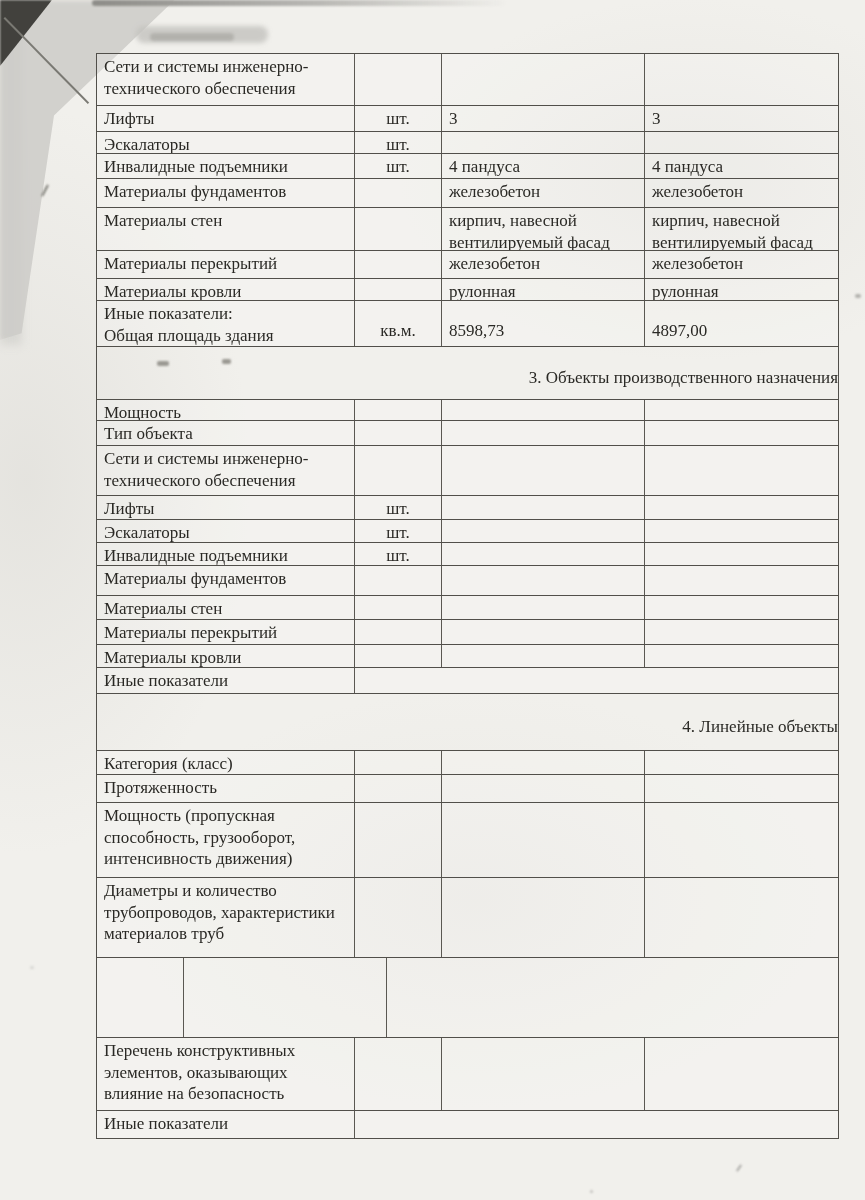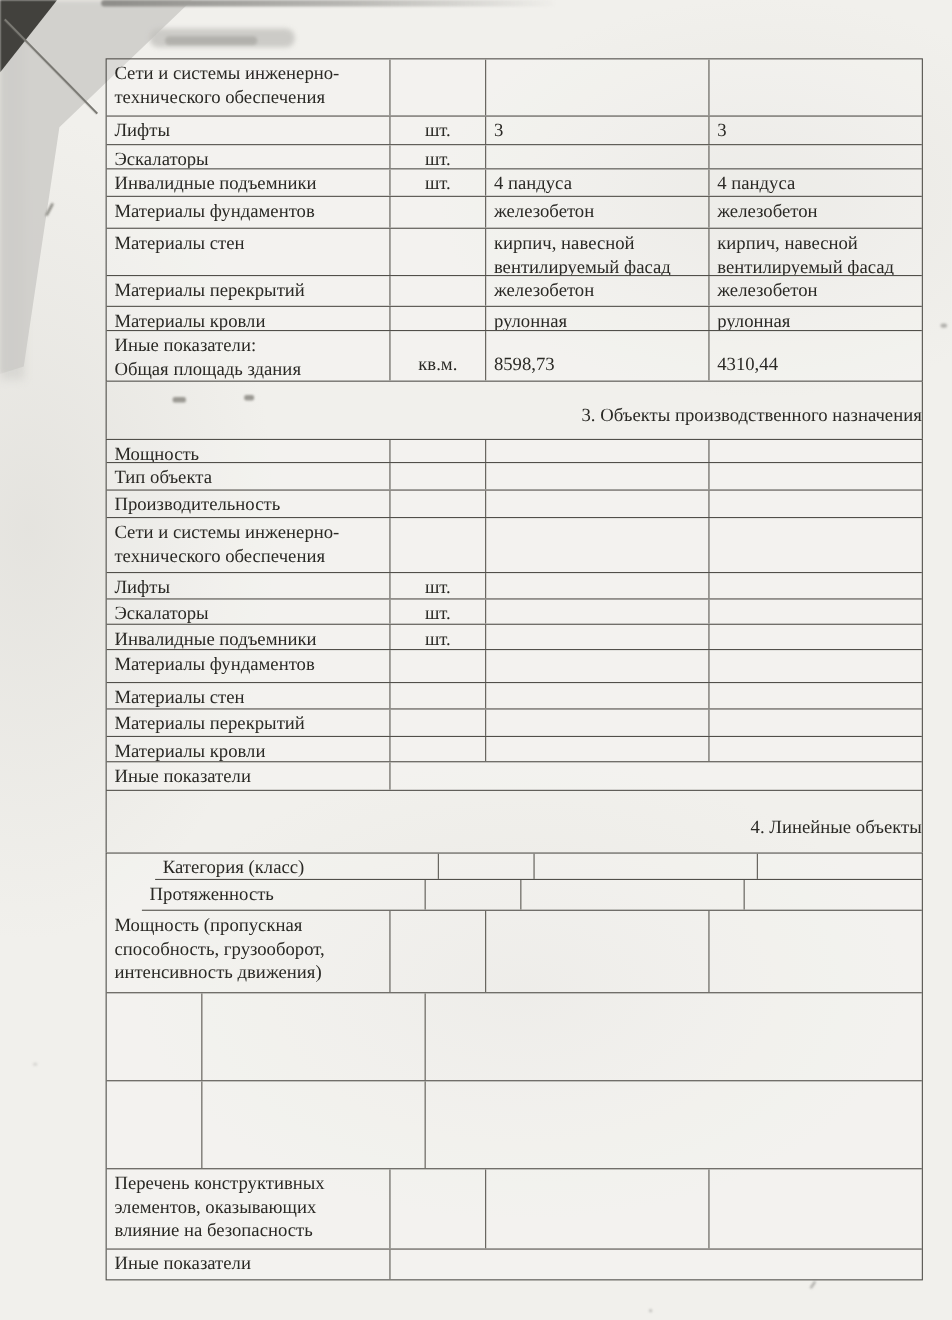--- a/index.html
+++ b/index.html
@@ -132,46 +132,40 @@
         <div class="row vb" style="height: 45px;">
           <div class="cell c1"><span class="t">Иные показатели:
 Общая площадь здания</span></div>
           <div class="cell c2">
             <span class="t">кв.м.</span>
           </div>
           <div class="cell c3">
             <span class="t">8598,73</span>
           </div>
           <div class="cell c4">
-            <span class="t">4310,44</span>
+            <span class="t">4897,00</span>
           </div>
         </div>
       </div>
     <div class="band band-3">
       <span class="t">3. Объекты производственного назначения</span>
     </div>
     <div class="tbl" id="tbl-s3">
         <div class="row" style="height: 21px;">
           <div class="cell c1"><span class="t">Мощность</span></div>
           <div class="cell c2"><span class="t"></span></div>
           <div class="cell c3"><span class="t"></span></div>
           <div class="cell c4"><span class="t"></span></div>
         </div>
         <div class="row" style="height: 25px;">
           <div class="cell c1"><span class="t">Тип объекта</span></div>
           <div class="cell c2"><span class="t"></span></div>
           <div class="cell c3"><span class="t"></span></div>
           <div class="cell c4"><span class="t"></span></div>
         </div>
-        <div class="row" style="height: 25px;">
-          <div class="cell c1"><span class="t">Производительность</span></div>
-          <div class="cell c2"><span class="t"></span></div>
-          <div class="cell c3"><span class="t"></span></div>
-          <div class="cell c4"><span class="t"></span></div>
-        </div>
         <div class="row" style="height: 50px;">
           <div class="cell c1"><span class="t">Сети и системы инженерно-
 технического обеспечения</span></div>
           <div class="cell c2"><span class="t"></span></div>
           <div class="cell c3"><span class="t"></span></div>
           <div class="cell c4"><span class="t"></span></div>
         </div>
         <div class="row" style="height: 24px;">
           <div class="cell c1"><span class="t">Лифты</span></div>
           <div class="cell c2"><span class="t">шт.</span></div>
@@ -216,41 +210,44 @@
         </div>
         <div class="row merged" style="height: 25px;">
           <div class="cell c1"><span class="t">Иные показатели</span></div>
           <div class="cell cm"><span class="t"></span></div>
         </div>
       </div>
     <div class="band band-4">
       <span class="t">4. Линейные объекты</span>
     </div>
     <div class="tbl" id="tbl-s4">
-        <div class="row" style="height: 24px; margin-left: 44px;">
+        <div class="row" style="height: 24px;">
           <div class="cell c1"><span class="t">Категория (класс)</span></div>
           <div class="cell c2"><span class="t"></span></div>
           <div class="cell c3"><span class="t"></span></div>
           <div class="cell c4"><span class="t"></span></div>
         </div>
-        <div class="row" style="height: 28px; margin-left: 32px;">
+        <div class="row" style="height: 28px;">
           <div class="cell c1"><span class="t">Протяженность</span></div>
           <div class="cell c2"><span class="t"></span></div>
           <div class="cell c3"><span class="t"></span></div>
           <div class="cell c4"><span class="t"></span></div>
         </div>
         <div class="row" style="height: 75px;">
           <div class="cell c1"><span class="t">Мощность (пропускная
 способность, грузооборот,
 интенсивность движения)</span></div>
           <div class="cell c2"><span class="t"></span></div>
           <div class="cell c3"><span class="t"></span></div>
           <div class="cell c4"><span class="t"></span></div>
         </div>
         <div class="row" style="height: 80px;">
+          <div class="cell c1"><span class="t">Диаметры и количество
+трубопроводов, характеристики
+материалов труб</span></div>
           <div class="cell c2"><span class="t"></span></div>
           <div class="cell c3"><span class="t"></span></div>
           <div class="cell c4"><span class="t"></span></div>
         </div>
         <div class="row" style="height: 80px;">
           <div class="cell c2"><span class="t"></span></div>
           <div class="cell c3"><span class="t"></span></div>
           <div class="cell c4"><span class="t"></span></div>
         </div>
         <div class="row" style="height: 73px; justify-content: flex-end;">

